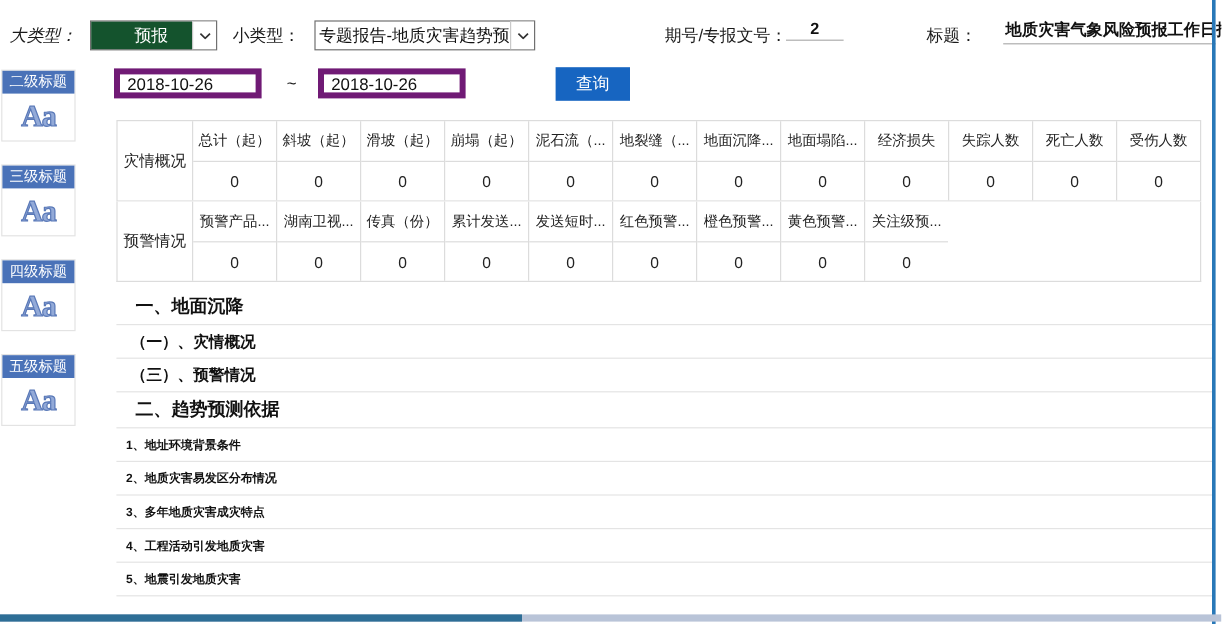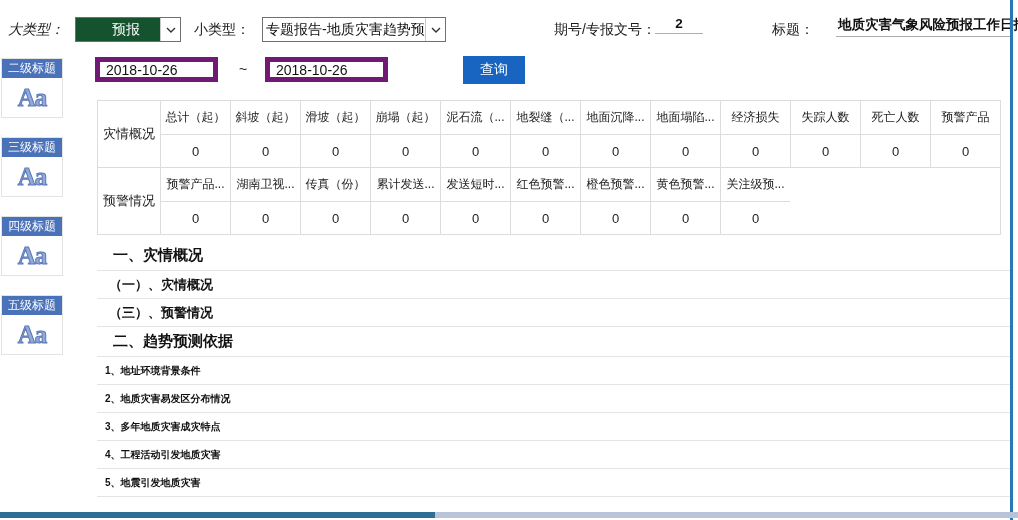--- a/index.html
+++ b/index.html
@@ -151,21 +151,21 @@
         </div>
         <div class="tcol">
           <div class="cl">失踪人数</div>
           <div class="cv">0</div>
         </div>
         <div class="tcol">
           <div class="cl">死亡人数</div>
           <div class="cv">0</div>
         </div>
         <div class="tcol">
-          <div class="cl">预警产品</div>
+          <div class="cl">受伤人数</div>
           <div class="cv">0</div>
         </div>
       </div>
       <div class="tgroup second">
         <div class="g-header">预警情况</div>
         <div class="tcol">
           <div class="cl">预警产品...</div>
           <div class="cv">0</div>
         </div>
         <div class="tcol">
@@ -197,21 +197,21 @@
           <div class="cv">0</div>
         </div>
         <div class="tcol">
           <div class="cl">关注级预...</div>
           <div class="cv">0</div>
         </div>
       </div>
     </div>
 
   <div class="outline" style="left:97px;top:241px;width:913px;" id="outline">
-      <div class="o-row l1">一、灾情概况</div>
+      <div class="o-row l1">一、地面沉降</div>
       <div class="o-row l2">（一）、灾情概况</div>
       <div class="o-row l2">（三）、预警情况</div>
       <div class="o-row l1">二、趋势预测依据</div>
       <div class="o-row l3">1、地址环境背景条件</div>
       <div class="o-row l3">2、地质灾害易发区分布情况</div>
       <div class="o-row l3">3、多年地质灾害成灾特点</div>
       <div class="o-row l3">4、工程活动引发地质灾害</div>
       <div class="o-row l3">5、地震引发地质灾害</div>
     </div>
 

